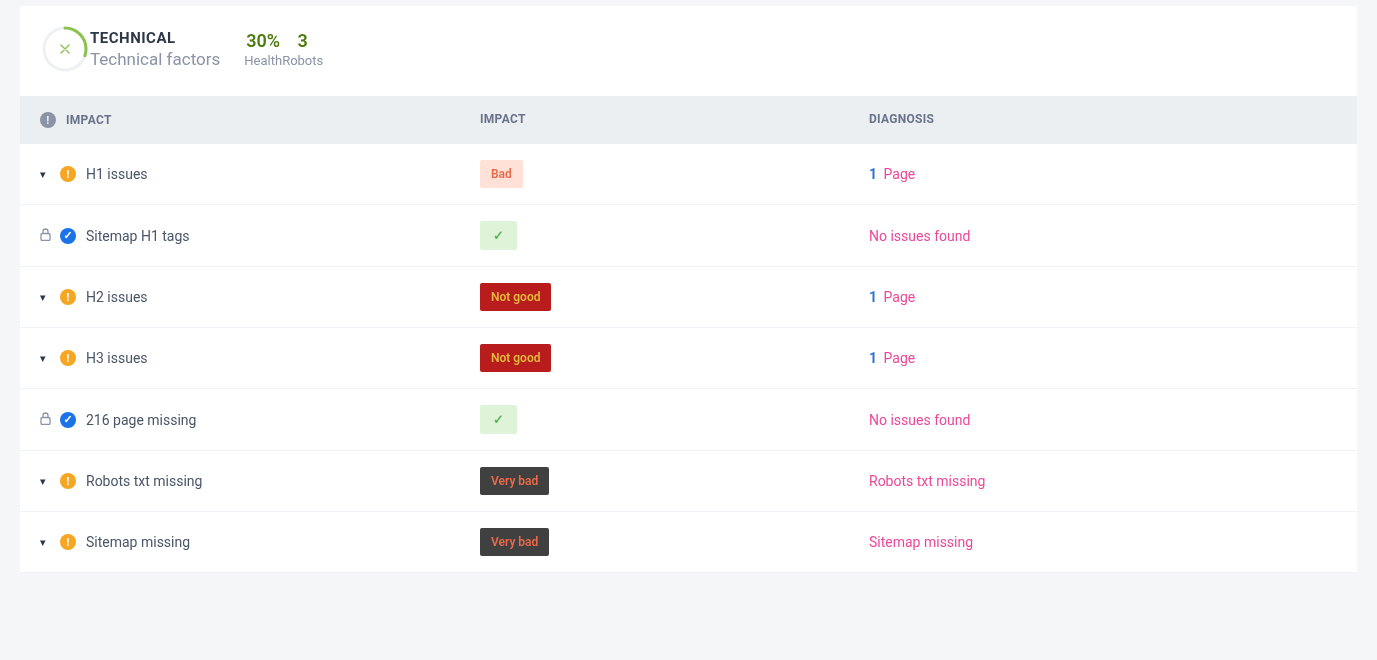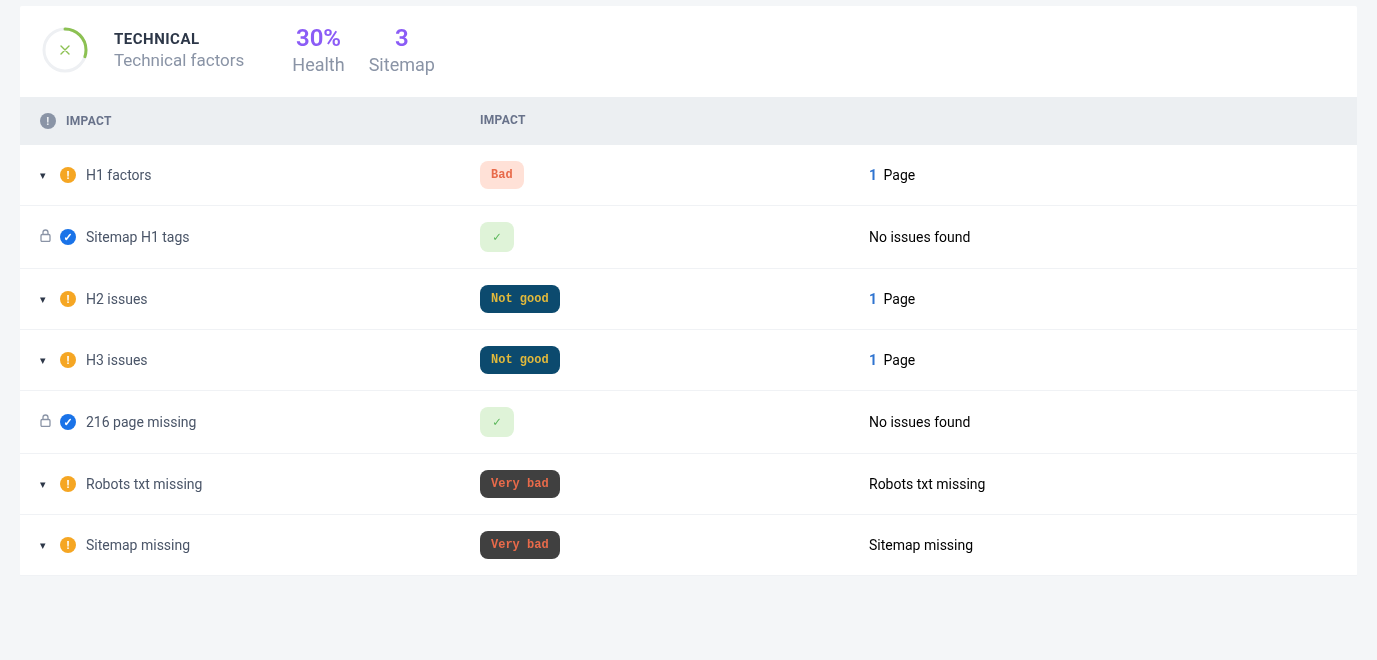--- a/index.html
+++ b/index.html
@@ -14,21 +14,20 @@
   }
   .card {
     background: #fff;
     margin: 6px 20px 0 20px;
     border-radius: 2px;
   }
   .header {
     display: flex;
     align-items: center;
     padding: 18px 20px 22px 20px;
-    gap: 24px;
   }
   .gauge-wrap {
     width: 50px;
     height: 50px;
     position: relative;
   }
   .gauge-wrap svg { transform: rotate(-90deg); }
   .gauge-x {
     position: absolute;
     inset: 0;
@@ -46,26 +45,26 @@
     letter-spacing: 0.5px;
     color: #2d3748;
   }
   .subtitle {
     color: #8a94a6;
     font-size: 17px;
     margin-top: 2px;
   }
   .metric { text-align: center; }
   .metric .val {
-    font-size: 24px;
+    font-size: 18px;
     font-weight: 600;
-    color: #8b5cf6;
+    color: #4d7c0f;
   }
   .metric .lab {
-    font-size: 18px;
+    font-size: 13px;
     color: #8a94a6;
     margin-top: 2px;
   }
 
   .thead {
     display: flex;
     background: #eceff2;
     padding: 16px 20px;
     font-size: 12px;
     font-weight: 700;
@@ -119,30 +118,29 @@
   }
   .status-warn { background: #f5a623; }
   .status-ok   { background: #1a73e8; }
   .issue-name { color: #4a5568; }
 
   .badge {
     display: inline-block;
     padding: 7px 11px;
     font-size: 12px;
     font-weight: 600;
-    border-radius: 8px;
-    font-family: Liberation Mono, monospace;
+    border-radius: 2px;
   }
   .badge-bad      { background: #ffe1d7; color: #e86a4a; }
-  .badge-notgood  { background: #0c4a6e; color: #e2b93b; }
+  .badge-notgood  { background: #b91c1c; color: #e2b93b; }
   .badge-verybad  { background: #404040; color: #e86a4a; }
   .badge-ok       { background: #dff3d8; color: #5cb85c; padding: 7px 13px; }
   .badge-ok .chk  { font-size: 13px; }
 
-  .diag-text { color: #000000; }
+  .diag-text { color: #ec4899; }
   .diag-count { color: #2f74d0; font-weight: 700; margin-right: 3px; }
 
 </style>
 </head>
 <body>
 
 <div class="card">
 
   <div class="header">
     <div class="gauge-wrap">
@@ -159,38 +157,39 @@
     <div class="title-block">
       <div class="title">TECHNICAL</div>
       <div class="subtitle">Technical factors</div>
     </div>
     <div class="metric">
       <div class="val">30%</div>
       <div class="lab">Health</div>
     </div>
     <div class="metric">
       <div class="val">3</div>
-      <div class="lab">Sitemap</div>
+      <div class="lab">Robots</div>
     </div>
   </div>
 
   <div class="thead">
     <div class="col-issue">
       <span class="info-icon">!</span>
       <span>IMPACT</span>
     </div>
     <div class="col-impact">IMPACT</div>
+    <div class="col-diag">DIAGNOSIS</div>
   </div>
 
   <div id="rows">
       <div class="row">
         <div class="col-issue">
           <span class="chev">▾</span>
           <span class="status-circ status-warn">!</span>
-          <span class="issue-name">H1 factors</span>
+          <span class="issue-name">H1 issues</span>
         </div>
         <div class="col-impact"><span class="badge badge-bad">Bad</span></div>
         <div class="col-diag"><span class="diag-count">1</span><span class="diag-text"> Page</span></div>
       </div>
       <div class="row">
         <div class="col-issue">
           <span class="lock"><svg width="11" height="13" viewBox="0 0 11 13">
               <rect x="1" y="5.5" width="9" height="7" rx="1.2" fill="none" stroke="#8a94a6" stroke-width="1.3"></rect>
               <path d="M3 5.5 V3.5 a2.5 2.5 0 0 1 5 0 V5.5" fill="none" stroke="#8a94a6" stroke-width="1.3"></path>
             </svg></span>

